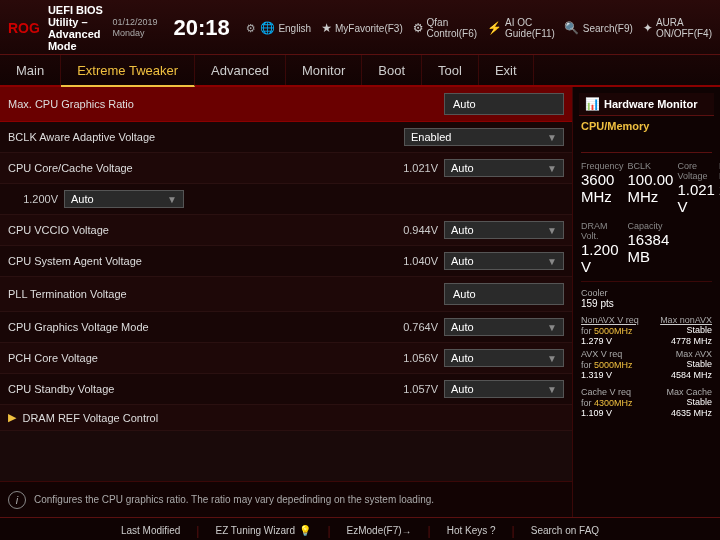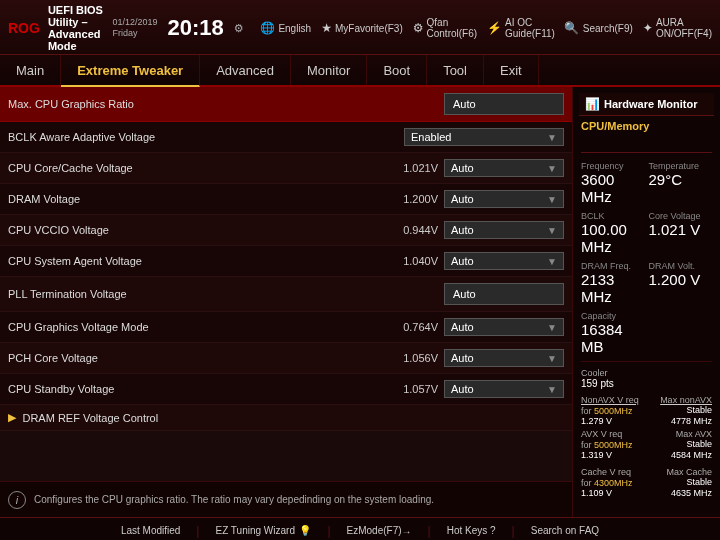--- a/index.html
+++ b/index.html
@@ -27,21 +27,21 @@
       flex-direction: column;
     }
     .bios-title {
       color: #fff;
       font-size: 11px;
       font-weight: bold;
     }
     .date-time-section {
       display: flex;
       align-items: center;
-      gap: 10px;
+      gap: 16px;
       min-width: 140px;
     }
     .date-text {
       color: #aaa;
       font-size: 9px;
       line-height: 1.2;
     }
     .time-display {
       color: #fff;
       font-size: 22px;
@@ -83,21 +83,21 @@
       align-items: center;
       color: #ccc;
       font-size: 13px;
       cursor: pointer;
       border-right: 1px solid #3a0808;
     }
     .nav-item.active {
       color: #f0c040;
       border-bottom: 2px solid #f0c040;
       margin-bottom: -2px;
-      font-weight: bold;
+      font-weight: normal;
     }
 
     
     .main-layout {
       display: flex;
       height: 430px;
     }
 
     
     .content-area {
@@ -223,21 +223,21 @@
       font-size: 11px;
       font-weight: bold;
       margin-bottom: 4px;
       padding-bottom: 20px;
       border-bottom: 1px solid #5a1010;
     }
     .sidebar-label { color: #888; font-size: 9px; margin-top: 4px; }
     .sidebar-value { color: #fff; font-size: 15px; }
     .sidebar-grid {
       display: grid;
-      grid-template-columns: 1fr 1fr;
+      grid-template-columns: 1fr 1fr 1fr 1fr;
       gap: 2px 4px;
       margin-bottom: 6px;
     }
     .sidebar-divider {
       border: none;
       border-top: 1px solid #3a0808;
       margin: 6px 0;
     }
     .sidebar-prediction-title {
       color: #f0c040;
@@ -304,21 +304,21 @@
 <body>
 
 <div class="top-bar">
   <span class="rog-logo">ROG</span>
   <div class="title-section">
     <span class="bios-title">UEFI BIOS Utility – Advanced Mode</span>
   </div>
   <div class="date-time-section">
     <div>
       <div class="date-text">01/12/2019</div>
-      <div class="date-text">Friday</div>
+      <div class="date-text">Monday</div>
     </div>
     <span class="time-display">20:18</span>
     <span class="gear-icon">⚙</span>
   </div>
   <div class="top-icons">
     <div class="top-icon-item">
       <span class="icon-sym">🌐</span>
       <span>English</span>
     </div>
     <div class="top-icon-item">
@@ -377,21 +377,20 @@
       <div class="setting-row">
         <span class="setting-label">CPU Core/Cache Voltage</span>
         <span class="setting-value-left">1.021V</span>
         <div class="setting-dropdown">
           <span>Auto</span>
           <span class="arrow">▼</span>
         </div>
       </div>
 
       <div class="setting-row">
-        <span class="setting-label">DRAM Voltage</span>
         <span class="setting-value-left">1.200V</span>
         <div class="setting-dropdown">
           <span>Auto</span>
           <span class="arrow">▼</span>
         </div>
       </div>
 
       <div class="setting-row">
         <span class="setting-label">CPU VCCIO Voltage</span>
         <span class="setting-value-left">0.944V</span>
@@ -462,24 +461,20 @@
     <div class="hw-monitor-header">
       <span class="hw-monitor-icon">📊</span>
       <span class="hw-monitor-title">Hardware Monitor</span>
     </div>
     <div style="padding: 4px 2px;">
       <div class="sidebar-section-title">CPU/Memory</div>
       <div class="sidebar-grid">
         <div>
           <div class="sidebar-label">Frequency</div>
           <div class="sidebar-value">3600 MHz</div>
-        </div>
-        <div>
-          <div class="sidebar-label">Temperature</div>
-          <div class="sidebar-value">29°C</div>
         </div>
         <div>
           <div class="sidebar-label">BCLK</div>
           <div class="sidebar-value">100.00 MHz</div>
         </div>
         <div>
           <div class="sidebar-label">Core Voltage</div>
           <div class="sidebar-value">1.021 V</div>
         </div>
         <div>

